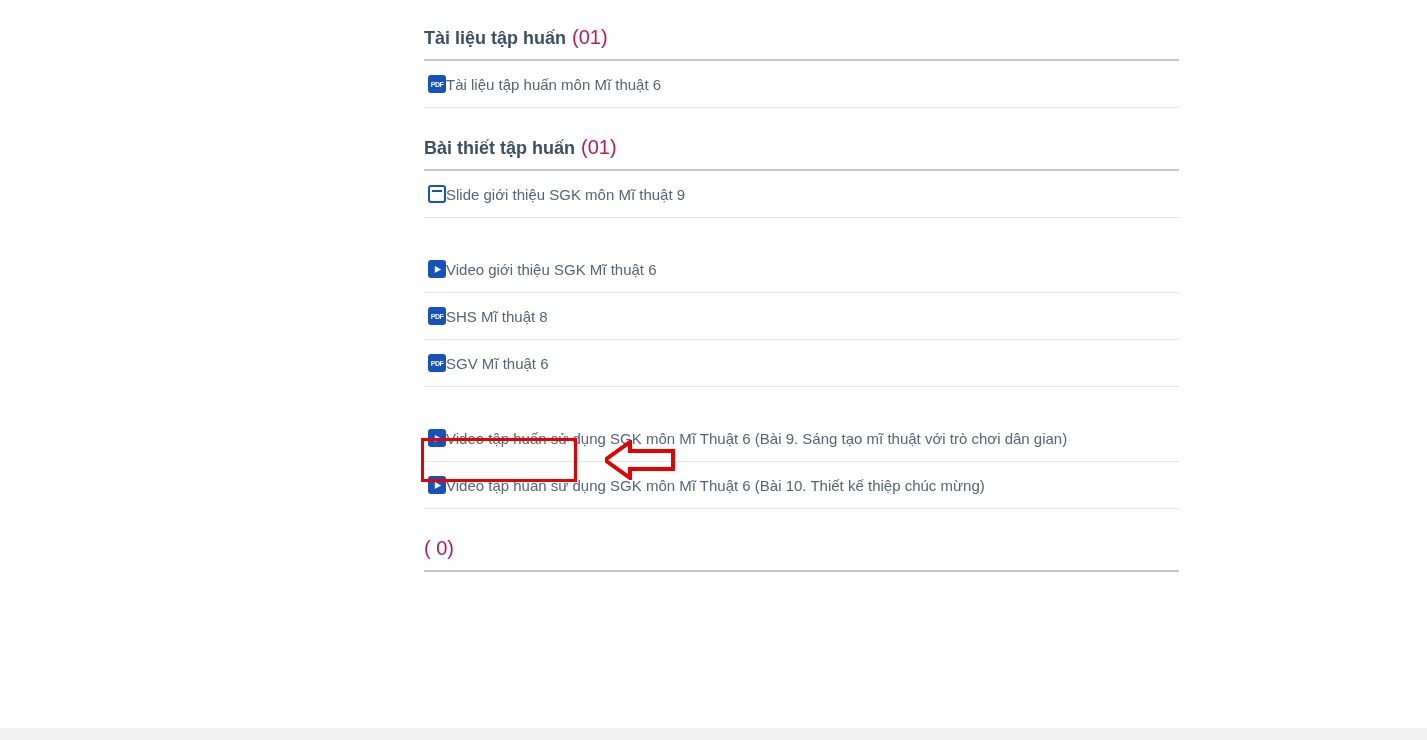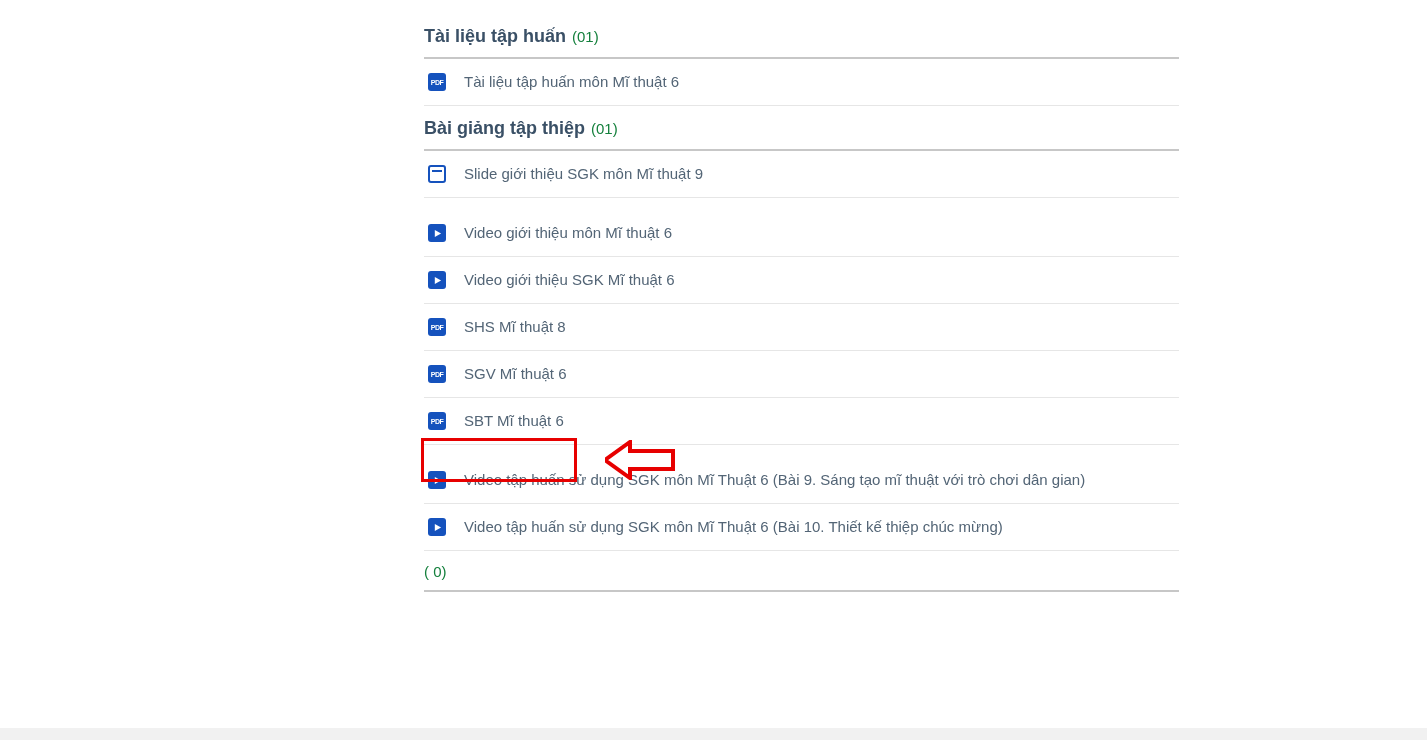--- a/index.html
+++ b/index.html
@@ -19,27 +19,27 @@
     font-size: 18px;
     color: #3a5066;
     font-weight: 600;
     padding-bottom: 10px;
     border-bottom: 2px solid #c7c7c7;
     display: flex;
     align-items: baseline;
     gap: 6px;
   }
   .section-title .count {
-    color: #15803d;
+    color: #be185d;
     font-weight: 400;
-    font-size: 15px;
+    font-size: 20px;
   }
   .item {
     display: flex;
-    gap: 18px;
+    align-items: center;
     padding: 14px 4px;
     border-bottom: 1px solid #e6e6e6;
   }
   .item:last-child { border-bottom: 1px solid #e6e6e6; }
   .item .label {
     color: #536576;
     font-size: 15px;
   }
   .icon {
     width: 18px;
@@ -60,21 +60,21 @@
   .icon.slide {
     border: 2px solid #1552bd;
     background: #fff;
   }
   .icon.slide::after { content:""; width:10px; height:2px; background:#1552bd; position:relative; top:-3px; }
   .icon.video {
     background: #1552bd;
     color: #fff;
   }
   .icon.video svg { width: 9px; height: 9px; fill: #fff; }
-  .section { margin-bottom: 12px; }
+  .section { margin-bottom: 28px; }
   .red-box {
     position: absolute;
     border: 3px solid #e70000;
     pointer-events: none;
   }
   .red-arrow {
     position: absolute;
     width: 70px;
     height: 40px;
   }
@@ -94,56 +94,44 @@
         <span>Tài liệu tập huấn</span>
         <span class="count">(01)</span>
       </div>
       <div class="item">
         <div class="icon pdf">PDF</div>
         <span class="label">Tài liệu tập huấn môn Mĩ thuật 6</span>
       </div>
     </div>
     <div class="section">
       <div class="section-title">
-        <span>Bài giảng tập thiệp</span>
+        <span>Bài thiết tập huấn</span>
         <span class="count">(01)</span>
       </div>
       <div class="item">
         <div class="icon slide"></div>
         <span class="label">Slide giới thiệu SGK môn Mĩ thuật 9</span>
       </div>
     </div>
     <div class="section">
-      <div class="item">
-        <div class="icon video">
-          <svg viewBox="0 0 10 10">
-            <path d="M2 1 L9 5 L2 9 Z"></path>
-          </svg>
-        </div>
-        <span class="label">Video giới thiệu môn Mĩ thuật 6</span>
-      </div>
       <div class="item">
         <div class="icon video">
           <svg viewBox="0 0 10 10">
             <path d="M2 1 L9 5 L2 9 Z"></path>
           </svg>
         </div>
         <span class="label">Video giới thiệu SGK Mĩ thuật 6</span>
       </div>
       <div class="item">
         <div class="icon pdf">PDF</div>
         <span class="label">SHS Mĩ thuật 8</span>
       </div>
       <div class="item">
         <div class="icon pdf">PDF</div>
         <span class="label">SGV Mĩ thuật 6</span>
-      </div>
-      <div class="item">
-        <div class="icon pdf">PDF</div>
-        <span class="label">SBT Mĩ thuật 6</span>
       </div>
     </div>
     <div class="section">
       <div class="item">
         <div class="icon video">
           <svg viewBox="0 0 10 10">
             <path d="M2 1 L9 5 L2 9 Z"></path>
           </svg>
         </div>
         <span class="label">Video tập huấn sử dụng SGK môn Mĩ Thuật 6 (Bài 9. Sáng tạo mĩ thuật với trò chơi dân gian)</span>

